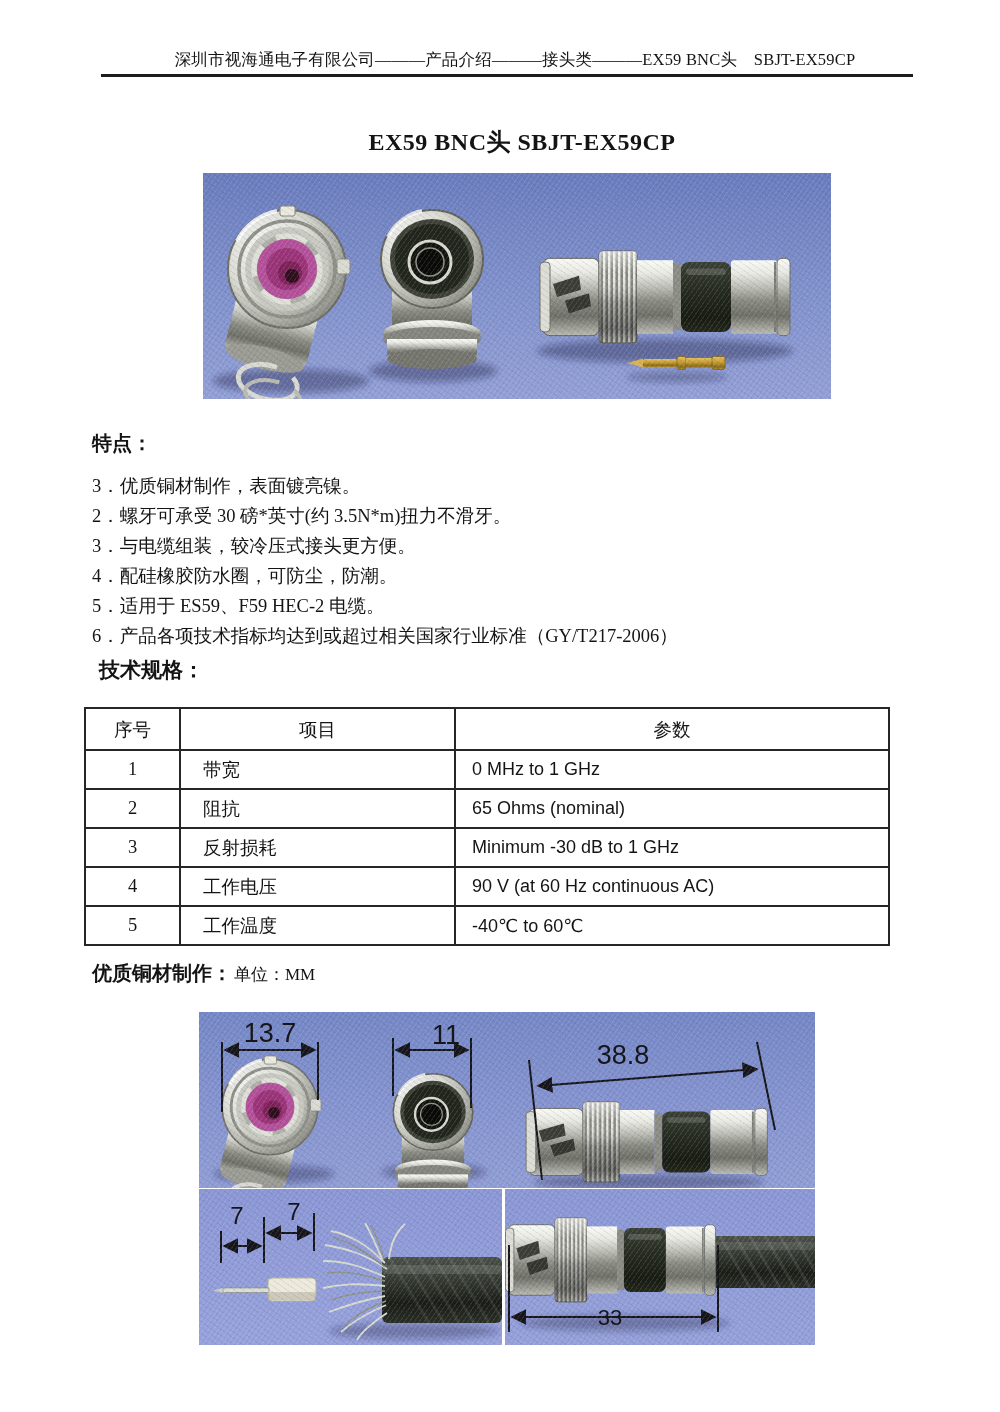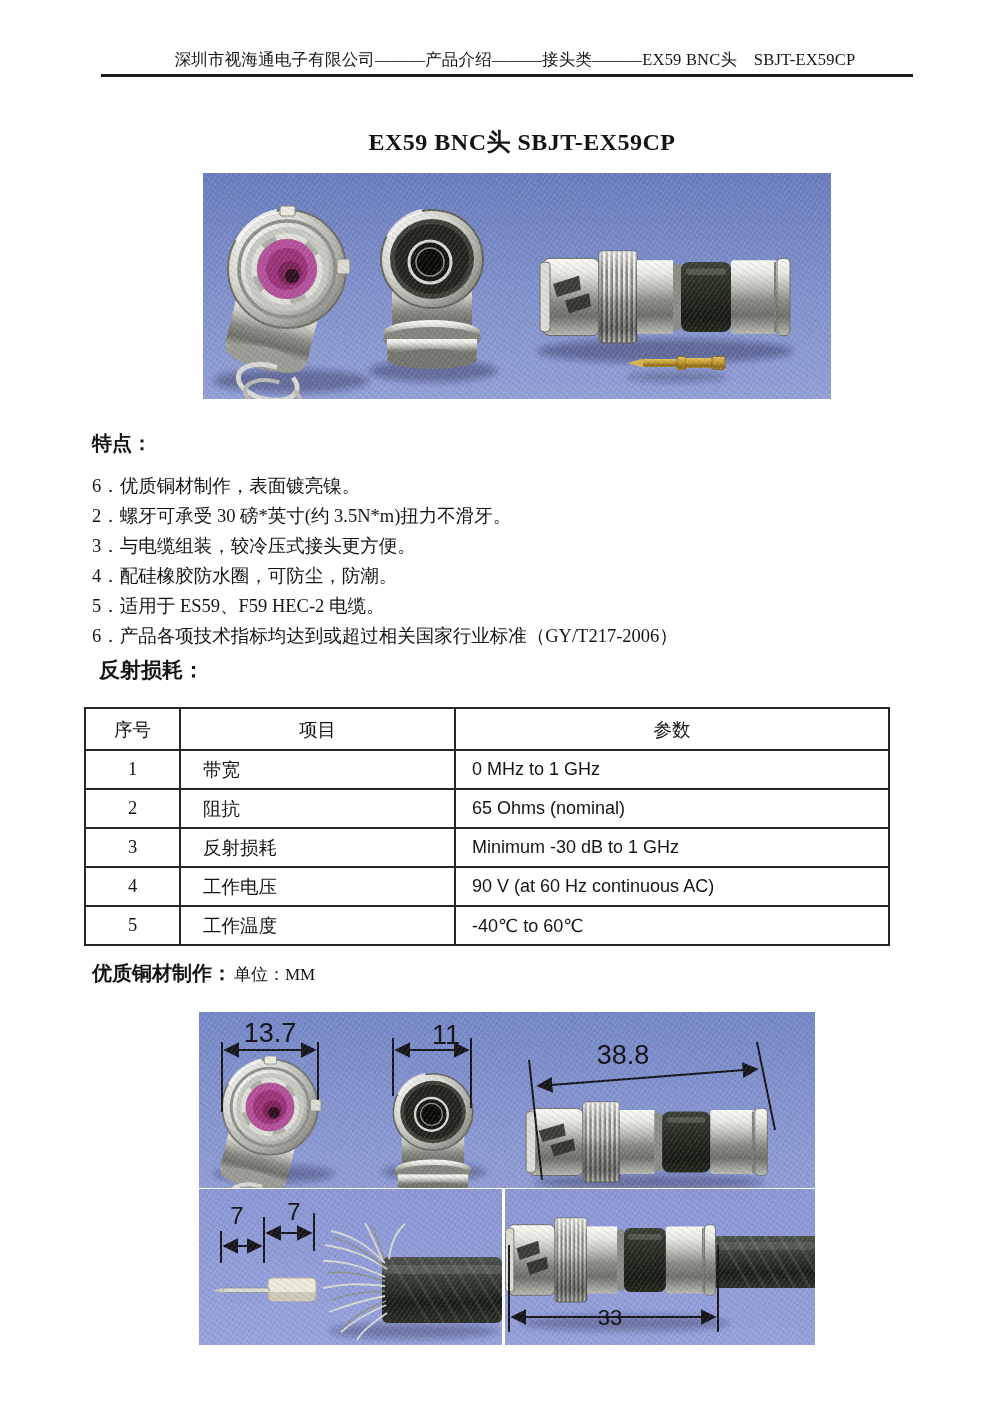--- a/index.html
+++ b/index.html
@@ -184,29 +184,29 @@
       <use href="#connFrontA" transform="translate(84,96)"></use>
       <use href="#connFrontB" transform="translate(229,86)"></use>
       <use href="#connSide" transform="translate(340,78) scale(1,0.92)"></use>
       <use href="#goldPin" transform="translate(424,180)"></use>
     </svg>
     <div class="weave"></div>
   </div>
 
   <div class="features-heading">特点：</div>
   <div class="features-list">
-    <div class="fi">6．优质铜材制作，表面镀亮镍。</div>
+    <div class="fi">3．优质铜材制作，表面镀亮镍。</div>
     <div class="fi">2．螺牙可承受 30 磅*英寸(约 3.5N*m)扭力不滑牙。</div>
     <div class="fi">3．与电缆组装，较冷压式接头更方便。</div>
     <div class="fi">4．配硅橡胶防水圈，可防尘，防潮。</div>
     <div class="fi">5．适用于 ES59、F59 HEC-2 电缆。</div>
     <div class="fi">6．产品各项技术指标均达到或超过相关国家行业标准（GY/T217-2006）</div>
   </div>
 
-  <div class="specs-heading">反射损耗：</div>
+  <div class="specs-heading">技术规格：</div>
 
   <table class="specs">
     <colgroup>
         <col style="width:95px">
         <col style="width:275px">
         <col style="width:434px">
       </colgroup>
     <thead>
       <tr>
         <th>序号</th>

